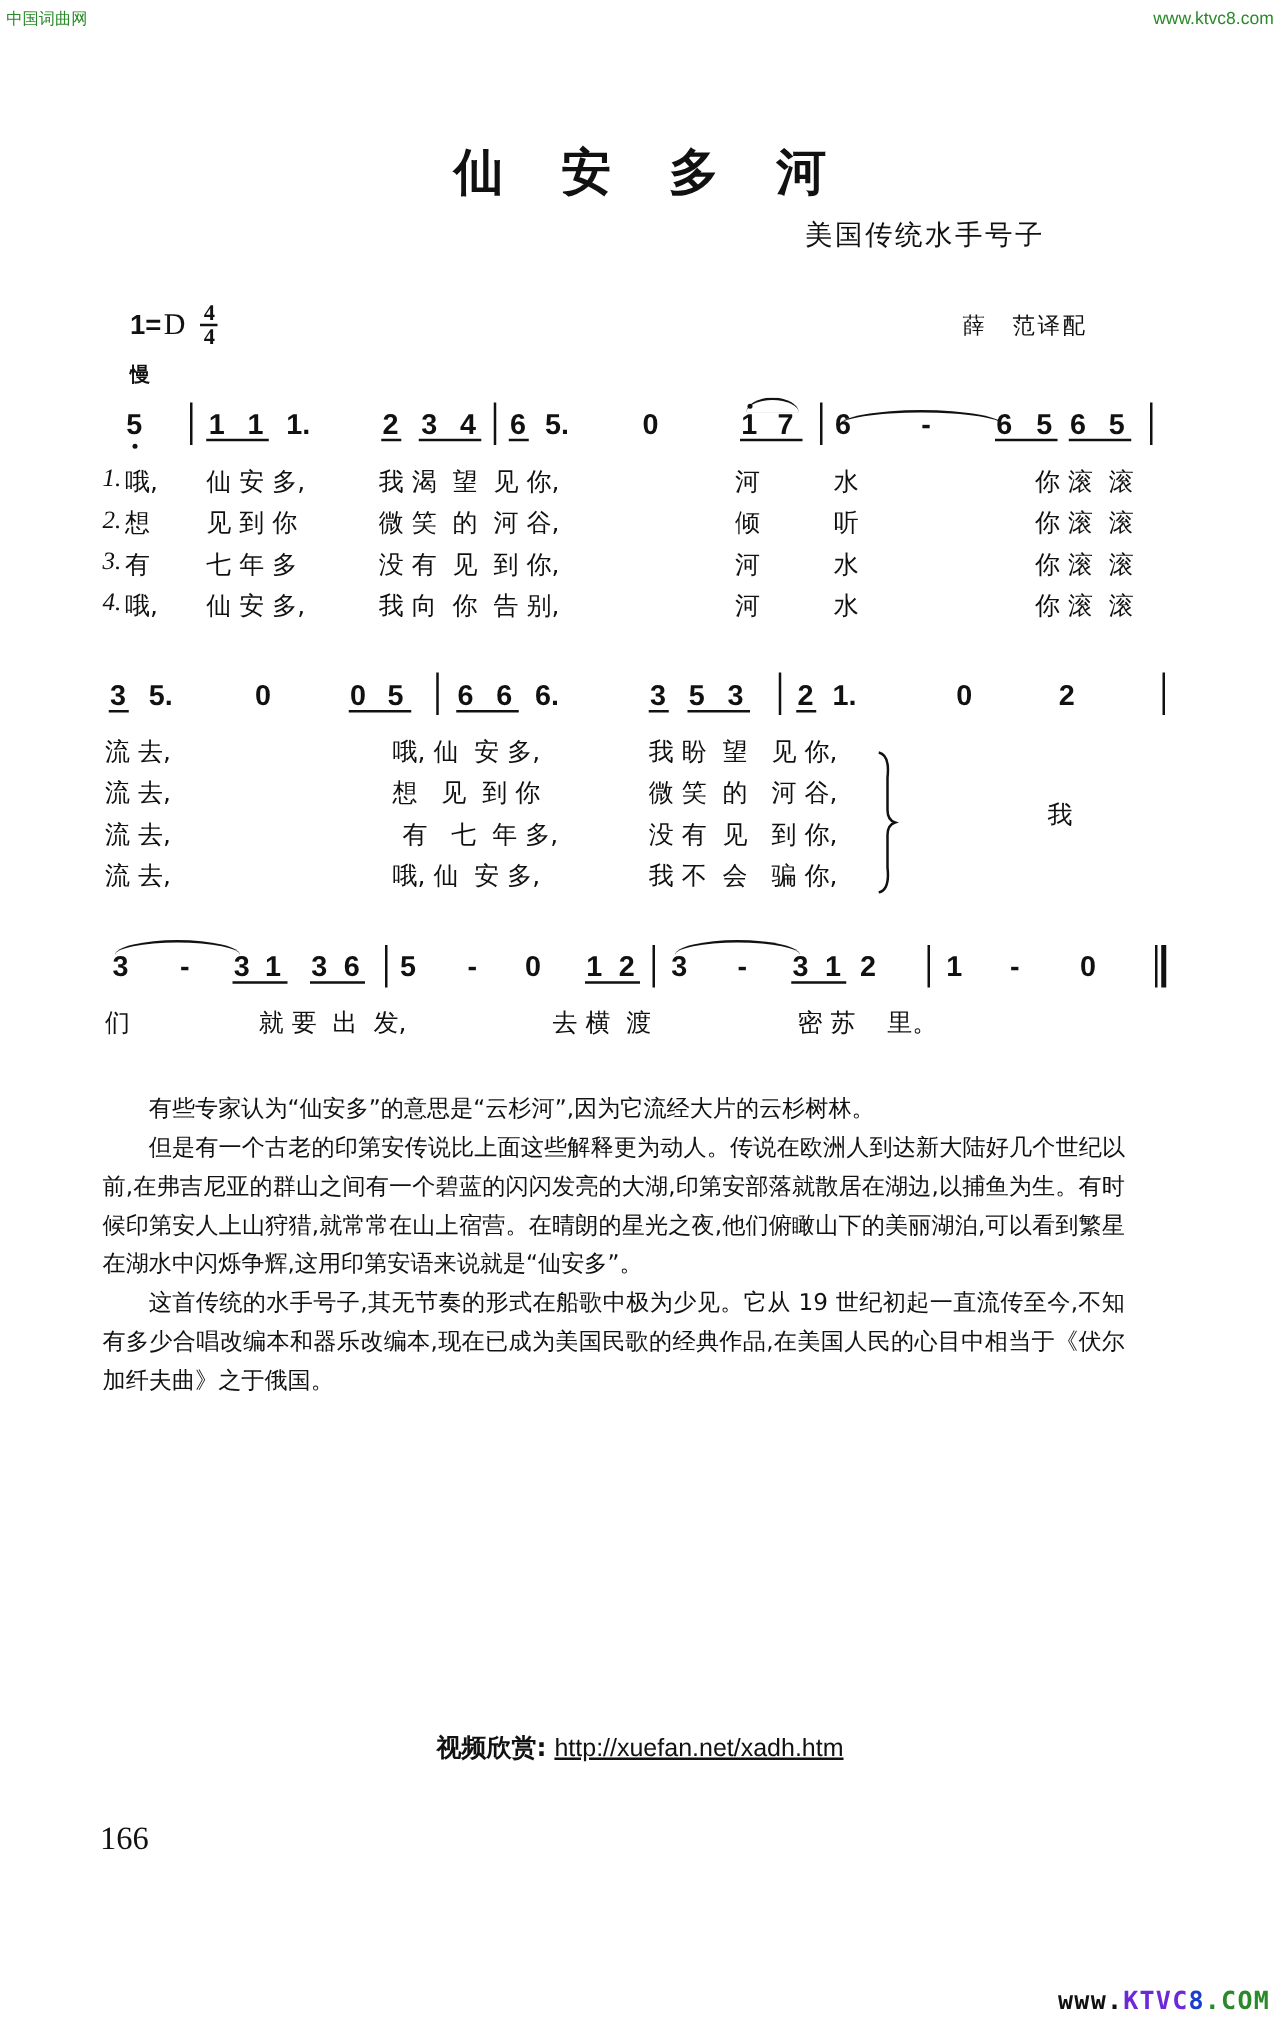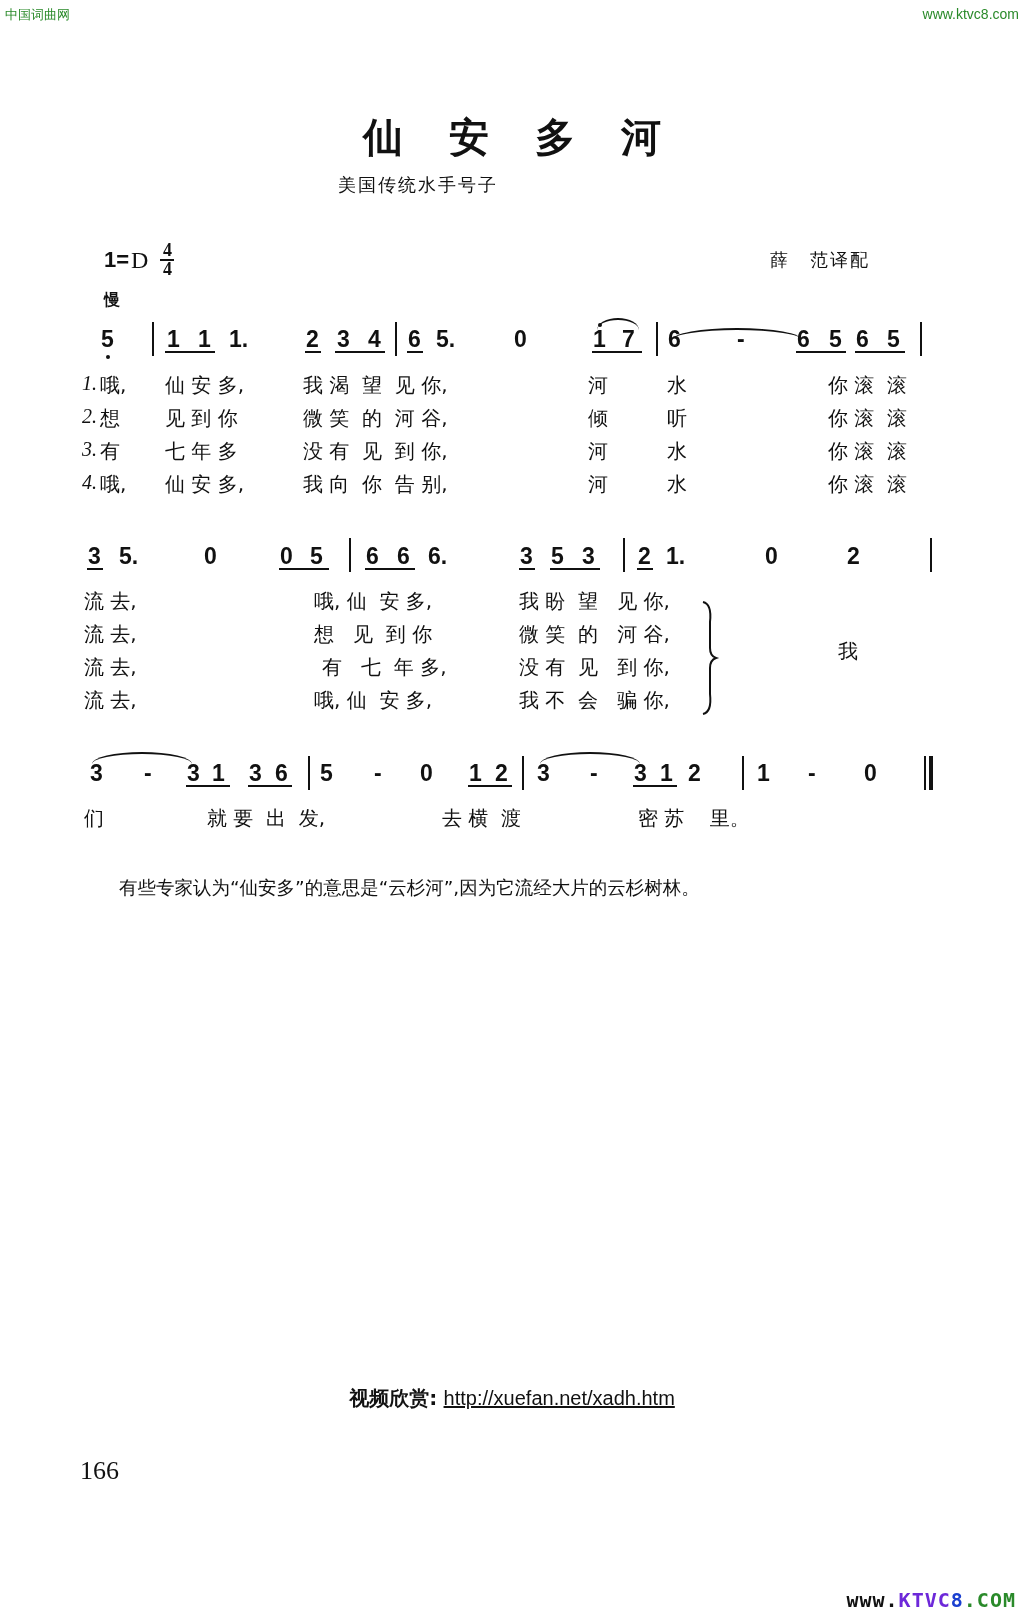--- a/index.html
+++ b/index.html
@@ -1,21 +1,21 @@
 <!DOCTYPE html>
 <html><head>
 <meta charset="utf-8">
 <style>
   html, body { margin: 0; padding: 0; background: #ffffff; }
   body { width: 1024px; height: 1621px; position: relative; overflow: hidden; color: #111; font-family: "DejaVu Serif", serif; }
   .abs { position: absolute; }
   .wm-tl { left: 5px; top: 6px; font-family: "DejaVu Sans", sans-serif; font-size: 13px; color: #2a8a2a; }
   .wm-tr { right: 5px; top: 6px; font-family: "Liberation Sans", sans-serif; font-size: 14px; color: #2a8a2a; }
   .title { left: 0; width: 1024px; top: 110px; text-align: center; font-size: 40px; font-weight: bold; letter-spacing: 46px; padding-left: 46px; box-sizing: border-box; font-family: "DejaVu Serif", serif; }
-  .subtitle { left: 0; width: 836px; top: 173px; text-align: center; font-size: 18px; letter-spacing: 2px; font-family: "DejaVu Sans", sans-serif; }
+  .subtitle { left: 0; width: 836px; top: 173px; text-align: right; font-size: 22px; letter-spacing: 2px; font-family: "DejaVu Sans", sans-serif; }
   .key { left: 104px; top: 242px; font-family: "Liberation Sans", sans-serif; font-size: 22px; font-weight: bold; display: flex; align-items: center; }
   .key .d { font-family: "Liberation Serif", serif; font-weight: normal; font-size: 24px; margin-left: 2px; }
   .timesig { display: inline-flex; flex-direction: column; align-items: center; margin-left: 12px; font-family: "Liberation Serif", serif; font-weight: bold; font-size: 18px; line-height: 17px; }
   .timesig .bar { width: 14px; height: 2px; background: #111; margin: 0; }
   .translator { left: 770px; top: 248px; font-size: 18px; font-family: "DejaVu Sans", sans-serif; letter-spacing: 2px; }
   .tempo { left: 104px; top: 290px; font-size: 16px; font-family: "DejaVu Sans", sans-serif; font-weight: bold; }
   .notes { font-family: "Liberation Sans", sans-serif; font-weight: bold; font-size: 23px; }
   .n { position: absolute; }
   .ul { position: absolute; height: 2px; background: #111; }
   .barline { position: absolute; width: 2px; background: #111; }
@@ -223,20 +223,22 @@
 
 <div>
   <span class="lyr" style="left:84px;top:805px">们</span>
   <span class="lyr" style="left:207px;top:805px">就 要  出  发,</span>
   <span class="lyr" style="left:442px;top:805px">去 横  渡</span>
   <span class="lyr" style="left:638px;top:805px">密 苏    里。</span>
 </div>
 
 <div class="abs prose" style="top:872px">
   <p>有些专家认为“仙安多”的意思是“云杉河”,因为它流经大片的云杉树林。</p>
+  <p>但是有一个古老的印第安传说比上面这些解释更为动人。传说在欧洲人到达新大陆好几个世纪以前,在弗吉尼亚的群山之间有一个碧蓝的闪闪发亮的大湖,印第安部落就散居在湖边,以捕鱼为生。有时候印第安人上山狩猎,就常常在山上宿营。在晴朗的星光之夜,他们俯瞰山下的美丽湖泊,可以看到繁星在湖水中闪烁争辉,这用印第安语来说就是“仙安多”。</p>
+  <p>这首传统的水手号子,其无节奏的形式在船歌中极为少见。它从 19 世纪初起一直流传至今,不知有多少合唱改编本和器乐改编本,现在已成为美国民歌的经典作品,在美国人民的心目中相当于《伏尔加纤夫曲》之于俄国。</p>
 </div>
 
 <div class="abs video">
   <span class="lbl">视频欣赏:</span>
   <a>http://xuefan.net/xadh.htm</a>
 </div>
 
 <div class="abs pagenum">166</div>
 
 <div class="abs wm-br">

